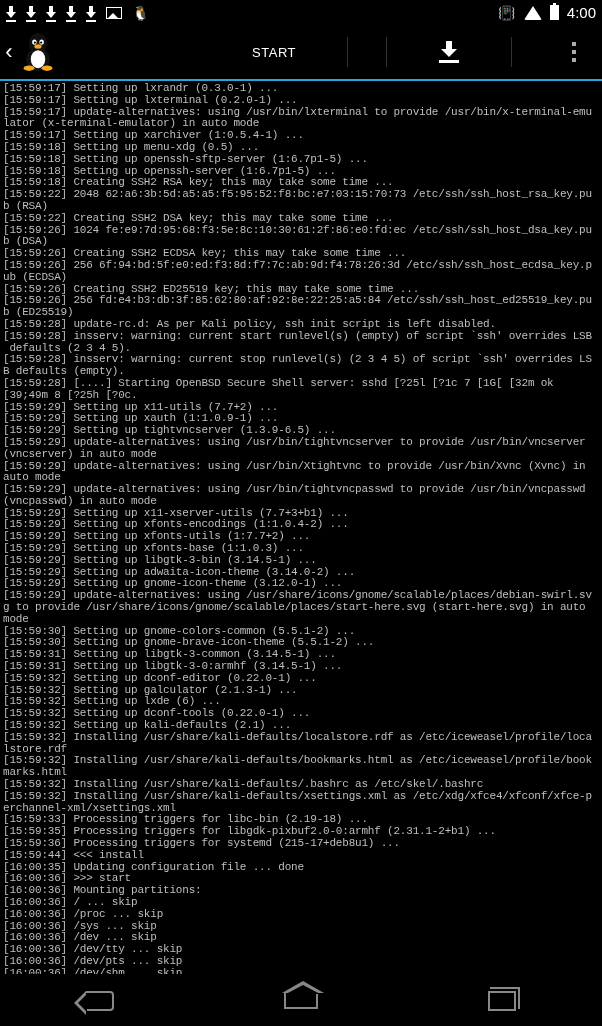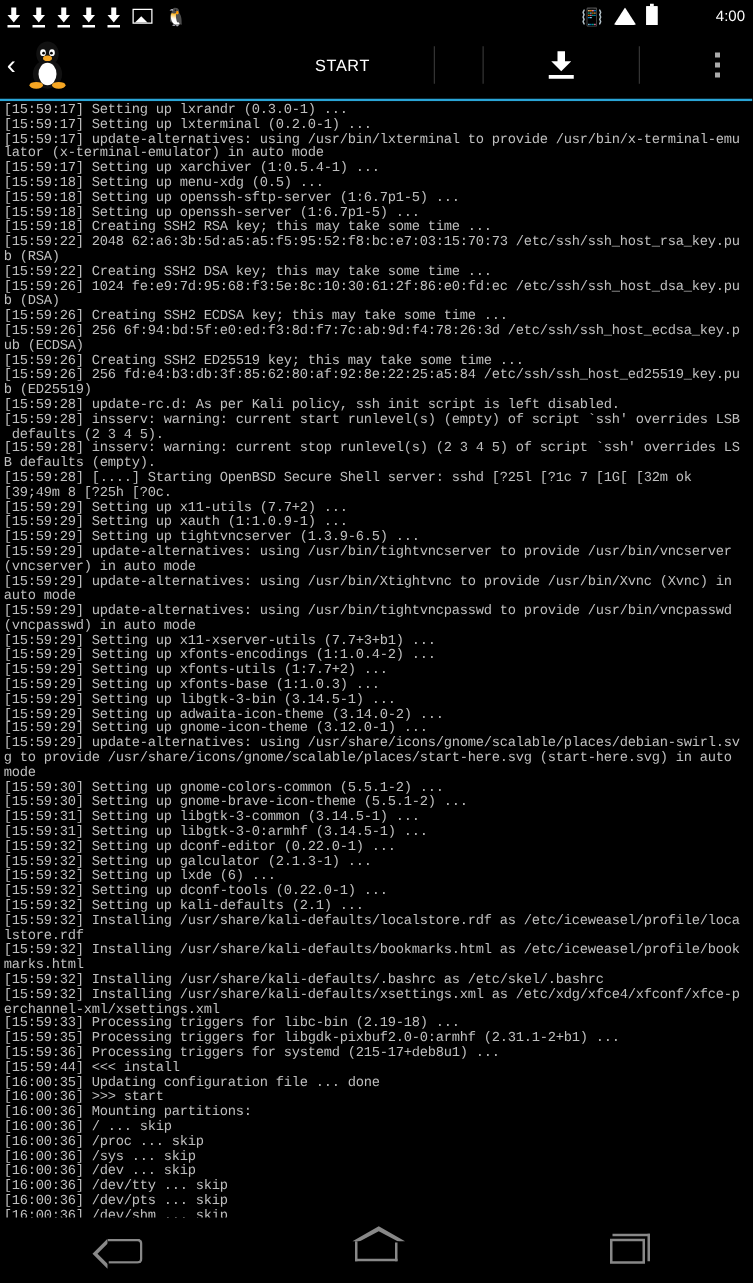--- a/index.html
+++ b/index.html
@@ -244,21 +244,21 @@
     <div class="dl-icon">
         <div class="dl-bar"></div>
       </div>
     <div class="pic-icon"></div>
     <div class="tux-small">🐧</div>
   </div>
   <div class="status-right">
     <div style="font-size:14px;color:#ccc;">📳</div>
     <div class="wifi-icon"></div>
     <div class="battery"></div>
-    <div style="font-size:12px;margin-left:39px;">4:00</div>
+    <div style="font-size:15px;">4:00</div>
   </div>
 </div>
 
 <div class="action-bar">
   <div class="back-caret">‹</div>
   <div class="app-icon">
     <svg class="tux-svg" viewBox="0 0 40 44">
       <ellipse cx="20" cy="12" rx="10" ry="11" fill="#111"></ellipse>
       <ellipse cx="20" cy="30" rx="13" ry="13" fill="#111"></ellipse>
       <ellipse cx="20" cy="30" rx="8" ry="10" fill="#fff"></ellipse>

